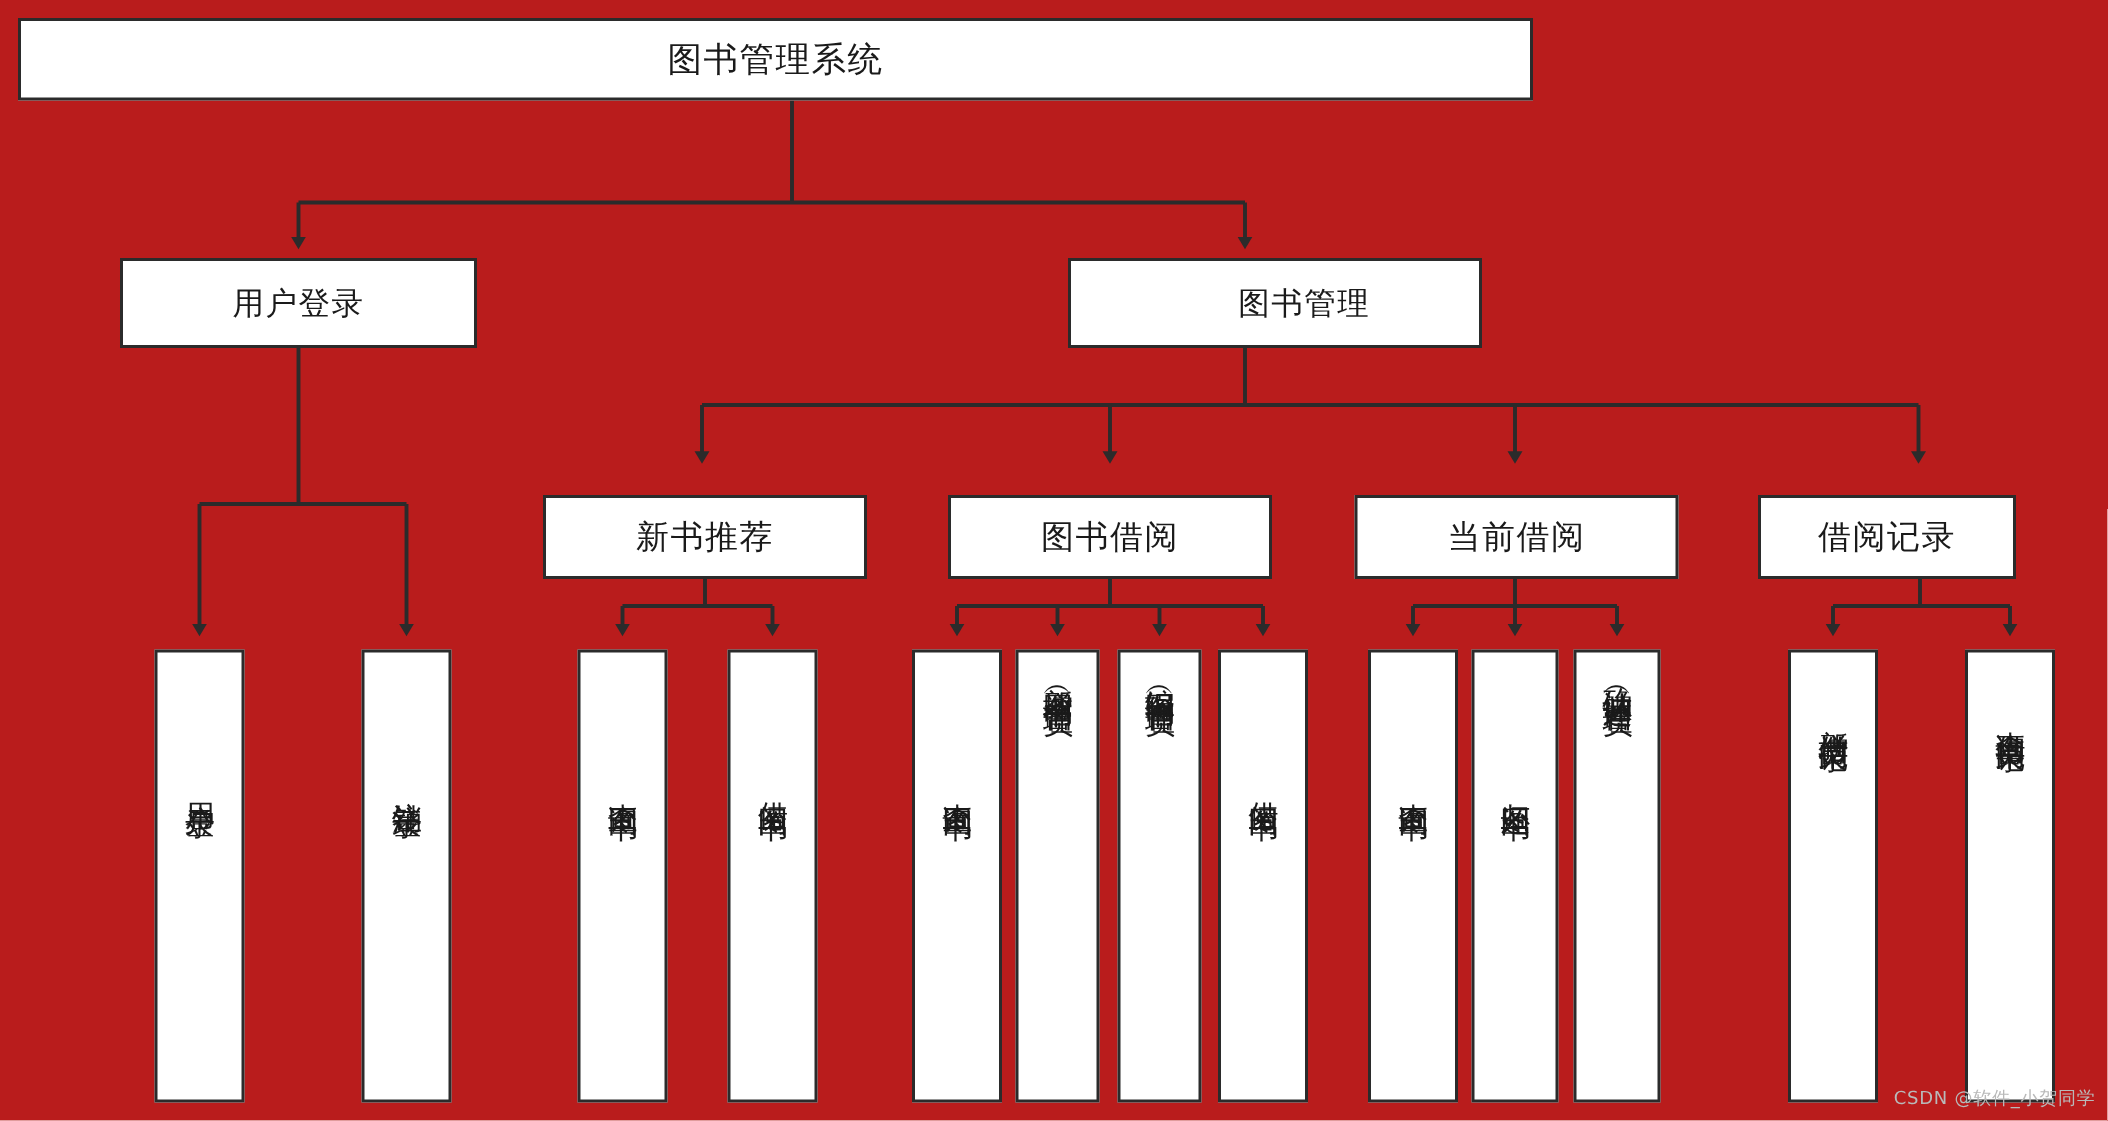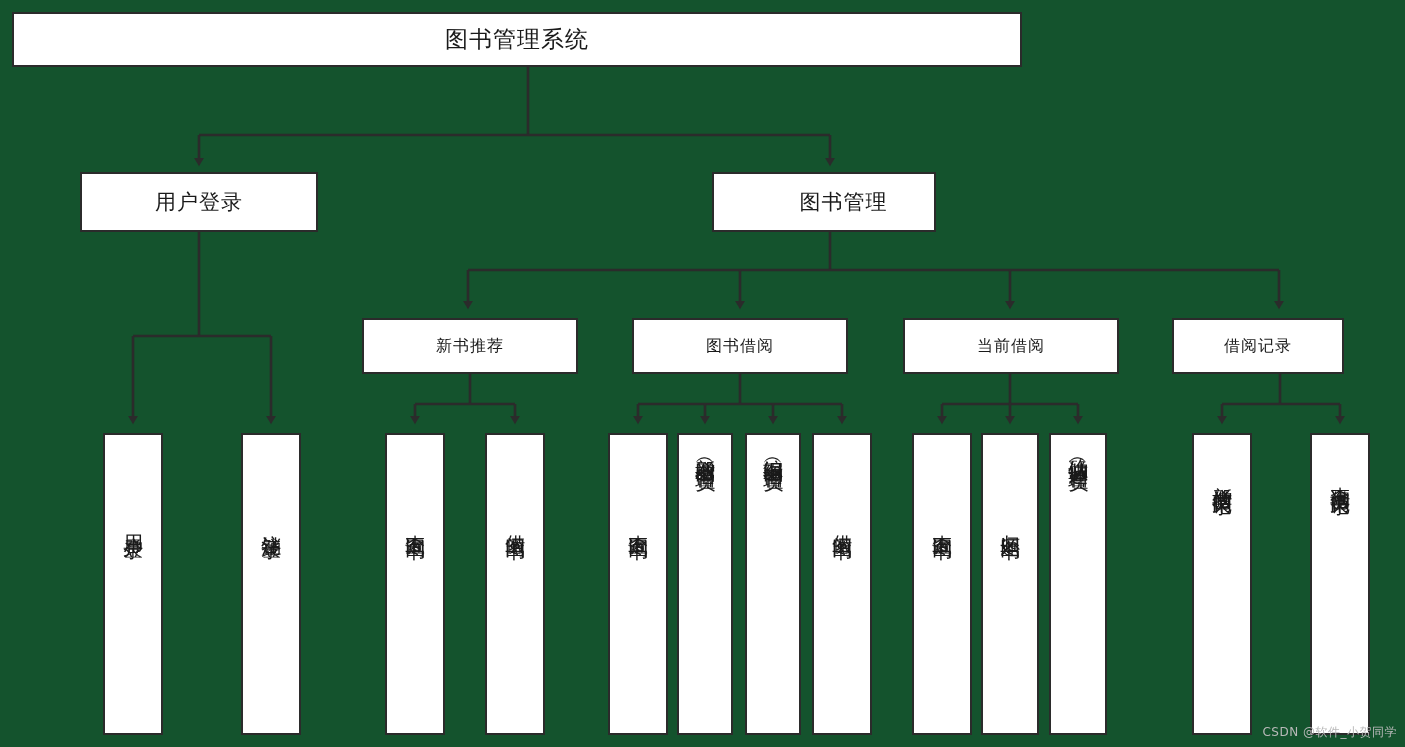--- a/index.html
+++ b/index.html
@@ -8,21 +8,21 @@
     padding: 0;
     background: #ffffff;
   }
   body {
     font-family: "DejaVu Sans", "Liberation Sans", sans-serif;
   }
   #diagram {
     position: relative;
     width: 1405px;
     height: 747px;
-    background: #14532d;
+    background: #b91c1c;
     overflow: hidden;
   }
   #wires {
     position: absolute;
     left: 0;
     top: 0;
     width: 1405px;
     height: 747px;
     pointer-events: none;
   }
@@ -39,22 +39,23 @@
   }
   .node.root {
     font-size: 23px;
     letter-spacing: 1px;
   }
   .node.level1 {
     font-size: 21px;
     letter-spacing: 1px;
   }
   .node.level2 {
-    font-size: 16px;
+    font-size: 22px;
     letter-spacing: 1px;
+    margin-top: 12px;
   }
   .node.leaf {
     align-items: flex-start;
     justify-content: center;
     padding-top: 6px;
   }
   .vtext {
     writing-mode: vertical-rl;
     text-orientation: upright;
     font-size: 20px;
@@ -135,21 +136,21 @@
       <path d="M1222,404 L1340,404"></path>
       <path d="M1222,404 L1222,420" marker-end="url(#arrow)"></path>
       <path d="M1340,404 L1340,420" marker-end="url(#arrow)"></path>
     </g>
   </svg>
 
   <div class="node root" style="left:12px; top:12px; width:1010px; height:55px;">图书管理系统</div>
 
   <div class="node level1" style="left:80px; top:172px; width:238px; height:60px;">用户登录</div>
 
-  <div class="node level1" style="left:712px; top:172px; width:224px; height:60px;padding-left:39px;">图书管理</div>
+  <div class="node level1" style="left:712px; top:172px; width:276px; height:60px;padding-left:39px;">图书管理</div>
 
   <div class="node level2" style="left:362px; top:318px; width:216px; height:56px;">新书推荐</div>
 
   <div class="node level2" style="left:903px; top:318px; width:216px; height:56px;">当前借阅</div>
 
   <div class="node level2" style="left:632px; top:318px; width:216px; height:56px;">图书借阅</div>
 
   <div class="node level2" style="left:1172px; top:318px; width:172px; height:56px;">借阅记录</div>
 
   <div class="node leaf leaf-short" style="left:103px; top:433px; width:60px; height:302px;">

